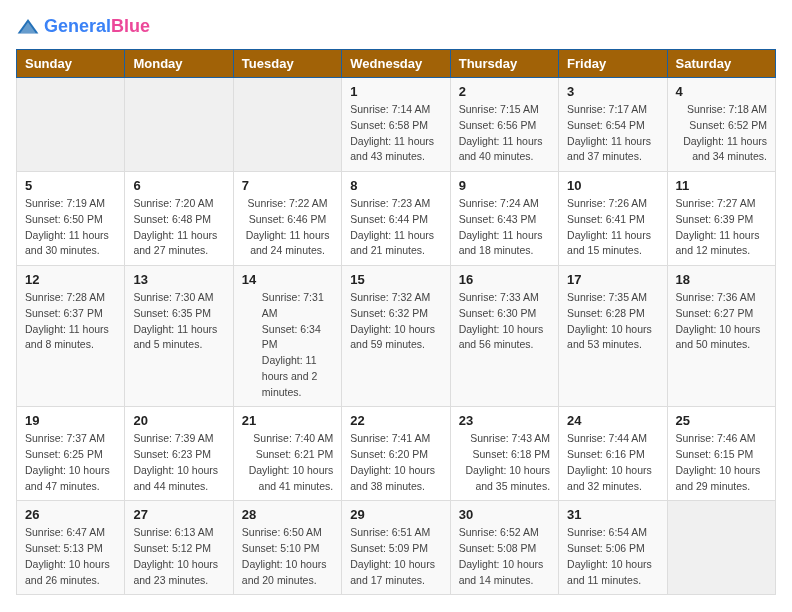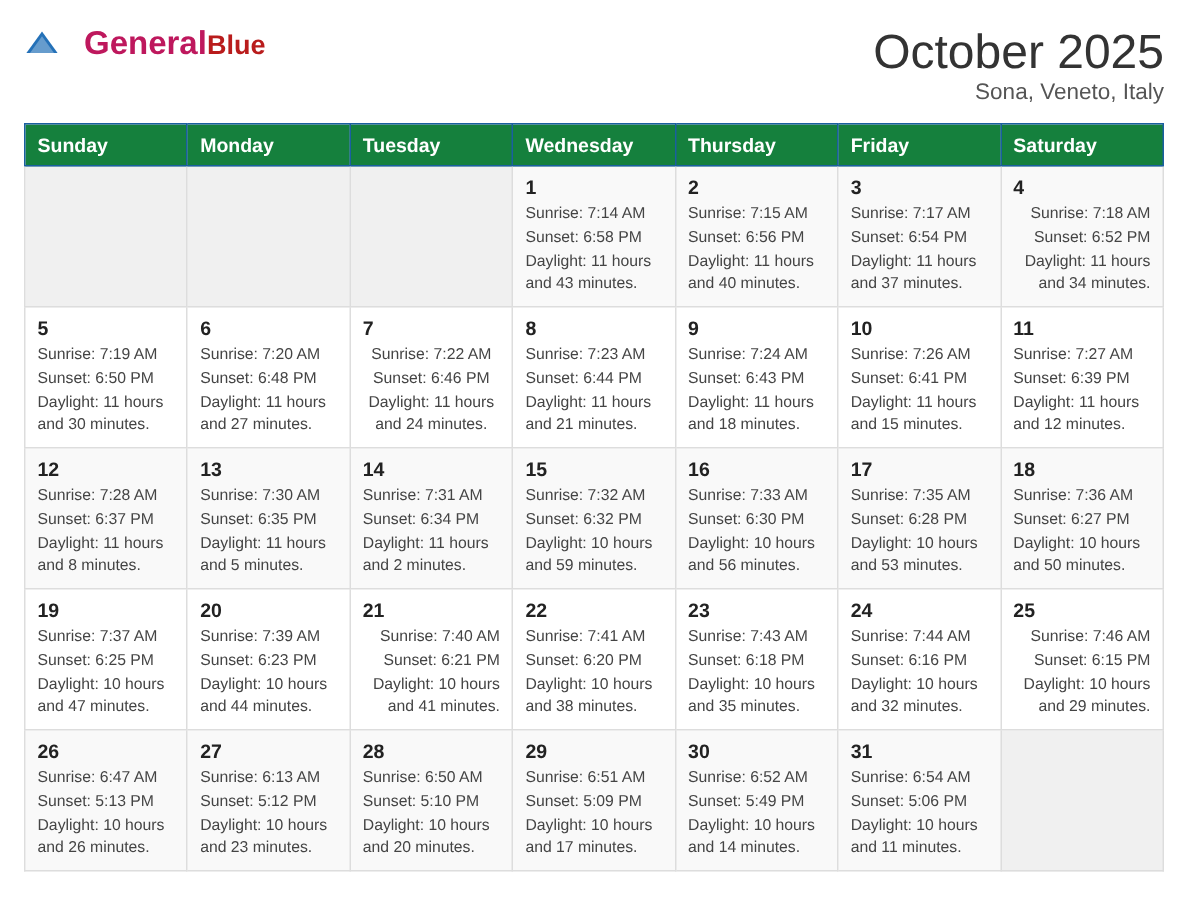--- a/index.html
+++ b/index.html
@@ -36,21 +36,21 @@
     .location {
       font-size: 15px;
       color: #555;
     }
     .calendar {
       width: 100%;
       border-collapse: collapse;
       border: 1px solid #ccc;
     }
     .calendar th {
-      background-color: #15803d;
+      background-color: #a16207;
       color: #fff;
       text-align: left;
       padding: 6px 8px;
       font-size: 13px;
       font-weight: bold;
       border: 1px solid #1a5fa0;
     }
     .calendar td {
       vertical-align: top;
       padding: 6px 8px;
@@ -85,26 +85,22 @@
 </head>
 <body>
 
 <div class="header">
   <div class="logo">
     <svg class="logo-icon" viewBox="0 0 30 24" xmlns="http://www.w3.org/2000/svg">
       <polygon points="15,2 28,20 2,20" fill="#2471b8"></polygon>
       <polygon points="15,6 25,20 5,20" fill="#fff" opacity="0.3"></polygon>
     </svg>
     <div>
-      <span style="font-size:22px;font-weight:bold;color:#be185d;margin-left:12px;">General</span><span style="font-size:18px;font-weight:bold;color:#b91c1c;">Blue</span>
+      <span style="font-size:18px;font-weight:bold;color:#3b82f6;">General</span><span style="font-size:18px;font-weight:bold;color:#ec4899;">Blue</span>
     </div>
-  </div>
-  <div class="title-block">
-    <div class="month-title">October 2025</div>
-    <div class="location">Sona, Veneto, Italy</div>
   </div>
 </div>
 
 <table class="calendar">
   <thead>
     <tr>
     <th>Sunday</th>
         <th>Monday</th>
         <th>Tuesday</th>
         <th>Wednesday</th>
@@ -195,21 +191,21 @@
 Daylight: 11 hours and 8 minutes.</div>
         </td>
         <td>
           <div class="day-number">13</div>
           <div class="day-info" style="white-space: pre-line;">Sunrise: 7:30 AM
 Sunset: 6:35 PM
 Daylight: 11 hours and 5 minutes.</div>
         </td>
         <td>
           <div class="day-number">14</div>
-          <div class="day-info" style="white-space: pre-line;">Sunrise: 7:31 AM
+          <div class="day-info" style="white-space: pre-line; margin-left: 20px;">Sunrise: 7:31 AM
 Sunset: 6:34 PM
 Daylight: 11 hours and 2 minutes.</div>
         </td>
         <td>
           <div class="day-number">15</div>
           <div class="day-info" style="white-space: pre-line;">Sunrise: 7:32 AM
 Sunset: 6:32 PM
 Daylight: 10 hours and 59 minutes.</div>
         </td>
         <td>
@@ -251,33 +247,33 @@
 Daylight: 10 hours and 41 minutes.</div>
         </td>
         <td>
           <div class="day-number">22</div>
           <div class="day-info" style="white-space: pre-line;">Sunrise: 7:41 AM
 Sunset: 6:20 PM
 Daylight: 10 hours and 38 minutes.</div>
         </td>
         <td>
           <div class="day-number">23</div>
-          <div class="day-info" style="white-space: pre-line;">Sunrise: 7:43 AM
+          <div class="day-info" style="white-space: pre-line; text-align: right;">Sunrise: 7:43 AM
 Sunset: 6:18 PM
 Daylight: 10 hours and 35 minutes.</div>
         </td>
         <td>
           <div class="day-number">24</div>
           <div class="day-info" style="white-space: pre-line;">Sunrise: 7:44 AM
 Sunset: 6:16 PM
 Daylight: 10 hours and 32 minutes.</div>
         </td>
         <td>
           <div class="day-number">25</div>
-          <div class="day-info" style="white-space: pre-line; text-align: right;">Sunrise: 7:46 AM
+          <div class="day-info" style="white-space: pre-line;">Sunrise: 7:46 AM
 Sunset: 6:15 PM
 Daylight: 10 hours and 29 minutes.</div>
         </td>
       </tr>
       <tr>
         <td>
           <div class="day-number">26</div>
           <div class="day-info" style="white-space: pre-line;">Sunrise: 6:47 AM
 Sunset: 5:13 PM
 Daylight: 10 hours and 26 minutes.</div>
@@ -296,21 +292,21 @@
         </td>
         <td>
           <div class="day-number">29</div>
           <div class="day-info" style="white-space: pre-line;">Sunrise: 6:51 AM
 Sunset: 5:09 PM
 Daylight: 10 hours and 17 minutes.</div>
         </td>
         <td>
           <div class="day-number">30</div>
           <div class="day-info" style="white-space: pre-line;">Sunrise: 6:52 AM
-Sunset: 5:49 PM
+Sunset: 5:08 PM
 Daylight: 10 hours and 14 minutes.</div>
         </td>
         <td>
           <div class="day-number">31</div>
           <div class="day-info" style="white-space: pre-line;">Sunrise: 6:54 AM
 Sunset: 5:06 PM
 Daylight: 10 hours and 11 minutes.</div>
         </td>
         <td class="empty-cell"></td>
       </tr>

